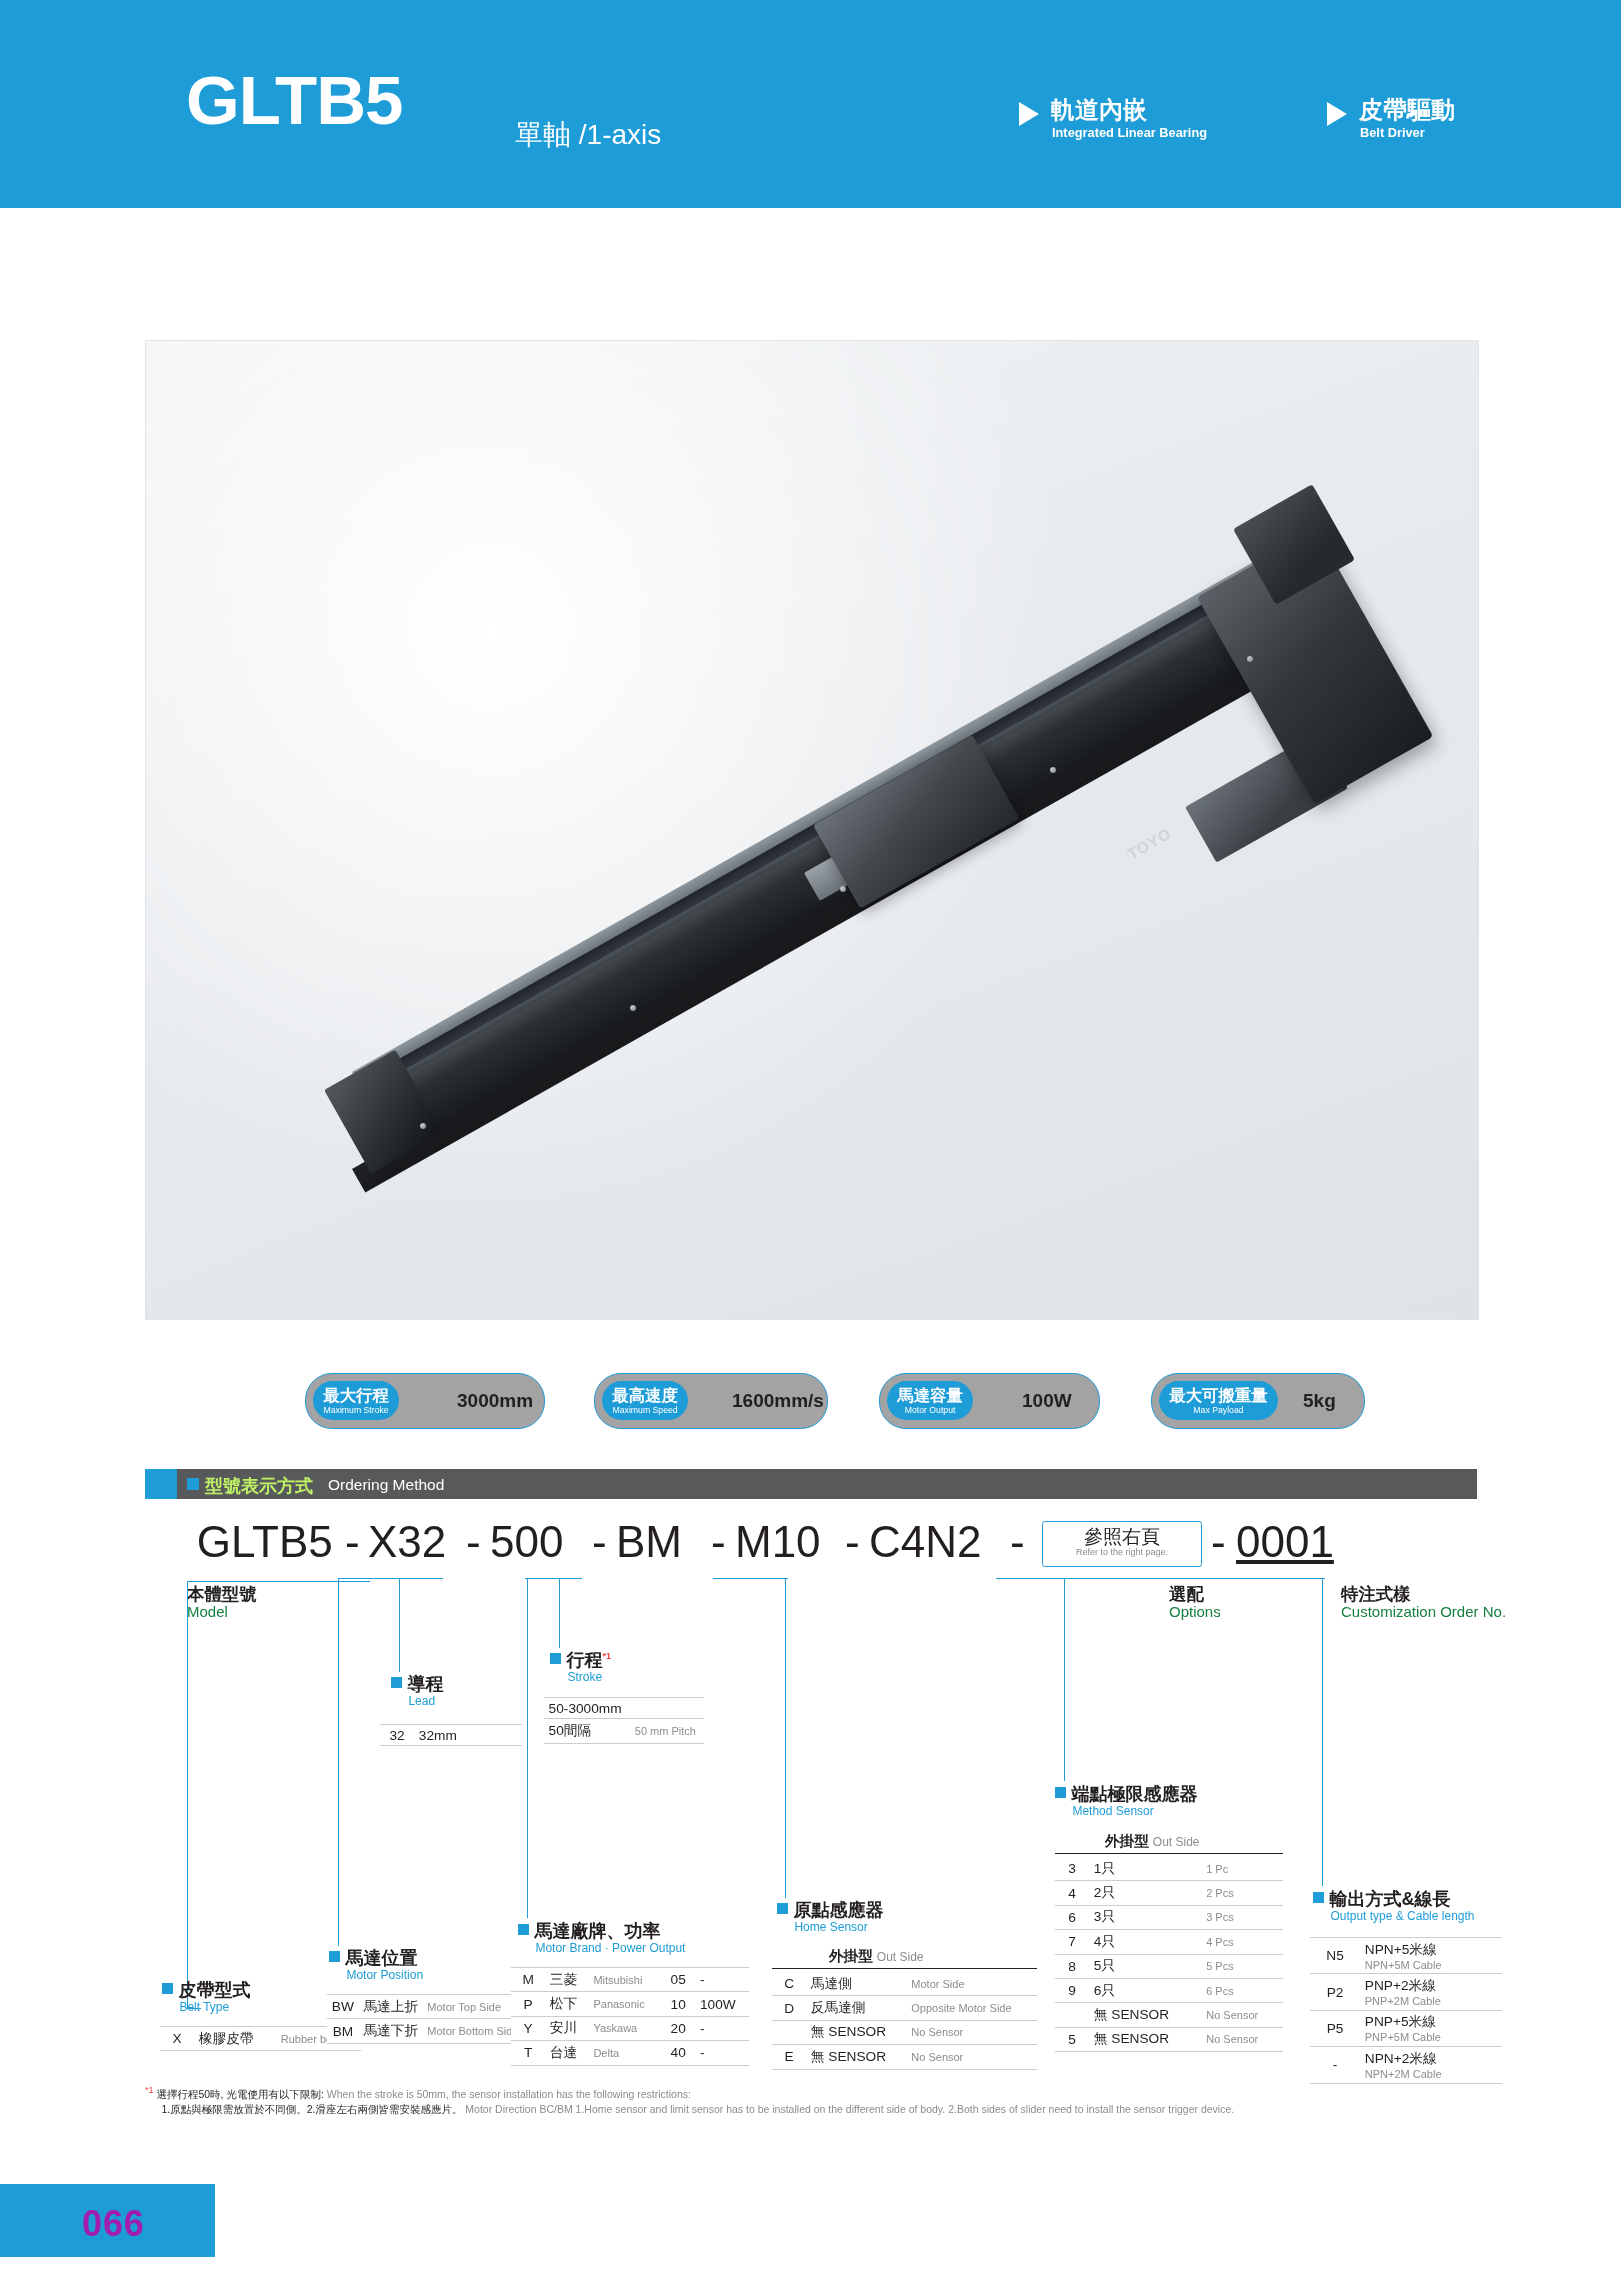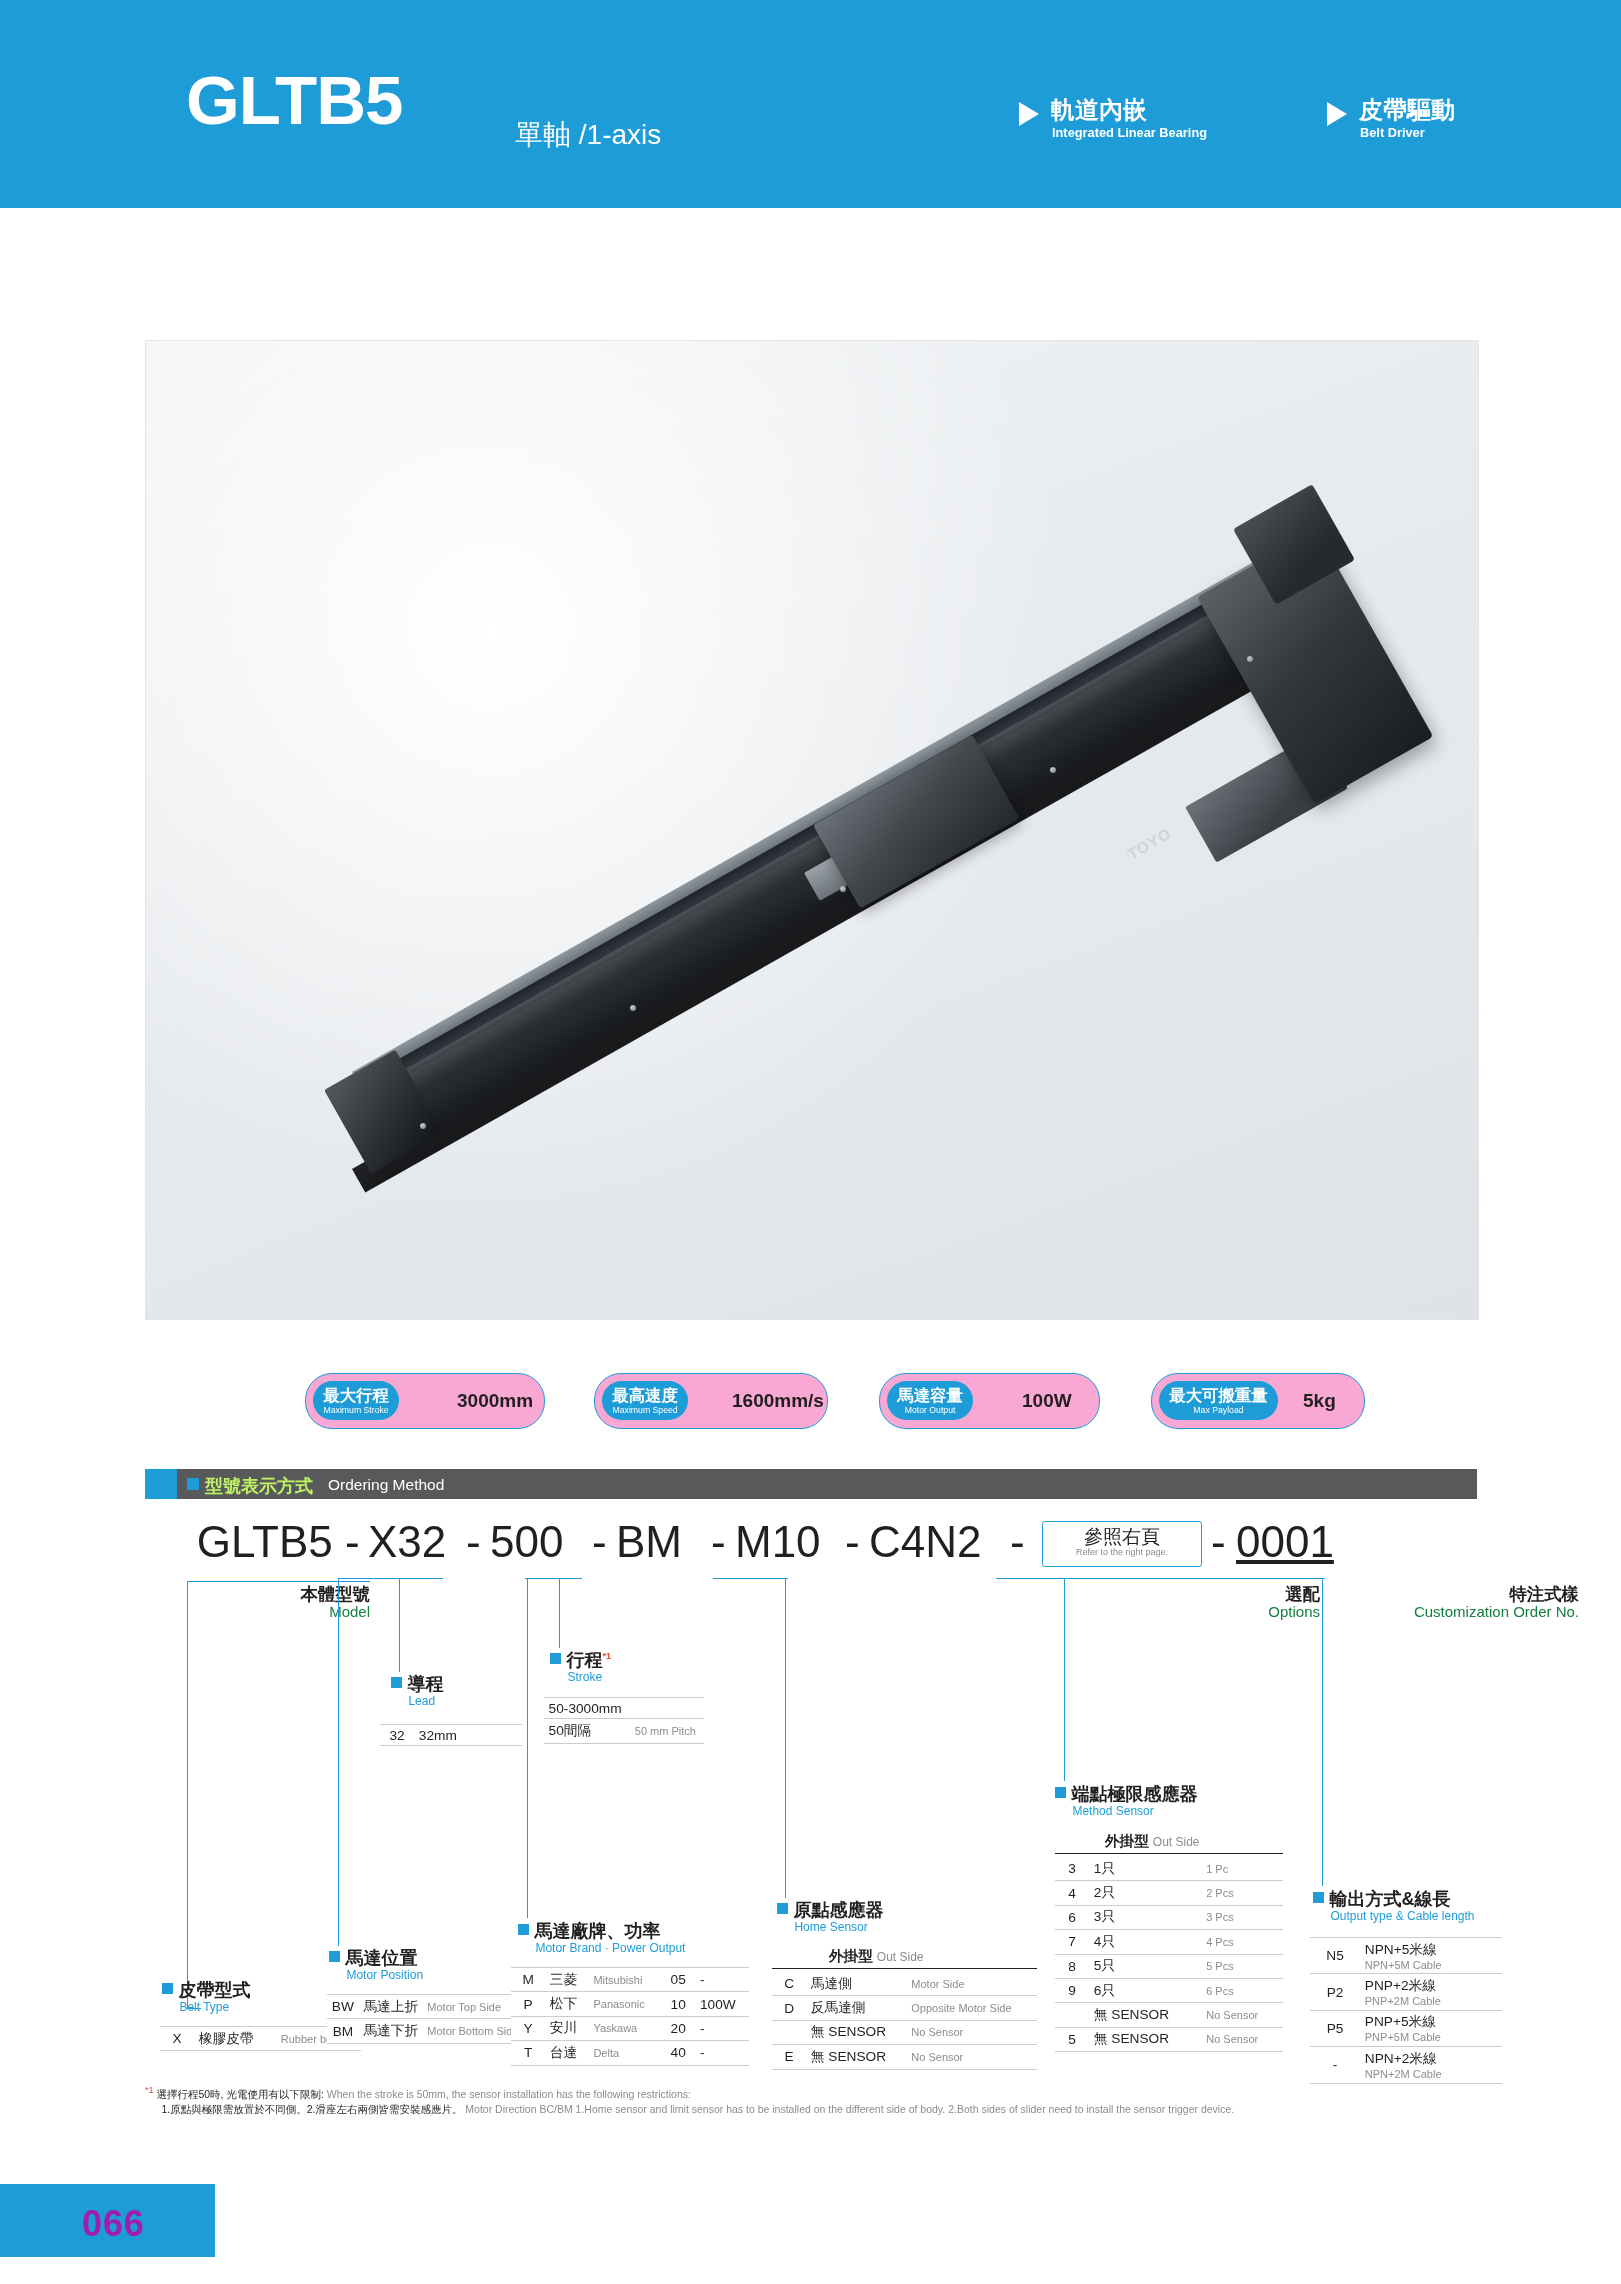--- a/index.html
+++ b/index.html
@@ -132,21 +132,21 @@
     font-size:15.5px;font-weight:bold;color:#cfd5da;letter-spacing:0.9px;
   }
   .screw{
     position:absolute;width:6.4px;height:6.4px;border-radius:50%;
     background:radial-gradient(circle at 35% 35%,#c9d0d5,#6d757b);
   }
 
   
   .pill{
     position:absolute;height:54px;border:0.9px solid #1e9cd7;border-radius:27px;
-    background:#f9a8d4;
+    background:#a3a3a3;
   }
   .pill .tag{
     position:absolute;left:7.3px;top:7.3px;height:39px;border-radius:19.6px;
     background:#1e9cd7;color:#ffffff;
     display:flex;flex-direction:column;align-items:center;justify-content:center;
     padding:0 10px;
   }
   .pill .tag .cn{font-size:16.4px;font-weight:bold;line-height:17.4px;}
   .pill .tag .en{font-size:8.7px;line-height:10px;font-weight:normal;}
   .pill .val{
@@ -193,21 +193,21 @@
   }
   .opt-box{
     position:absolute;top:9px;width:158px;height:44px;
     border:0.9px solid #1e9cd7;border-radius:2.7px;background:#ffffff;
     text-align:center;
   }
   .opt-box .cn{font-size:19px;color:#231f20;margin-top:4.6px;line-height:20px;}
   .opt-box .en{font-size:9px;color:#8c8c8c;line-height:11px;}
 
   .code-label{
-    position:absolute;text-align:right;
+    position:absolute;text-align:left;
   }
   .code-label .cn{font-size:17.4px;color:#231f20;font-weight:bold;line-height:19px;white-space:nowrap;}
   .code-label .en{font-size:15px;color:#15803d;line-height:15.5px;white-space:nowrap;}
 
   
   .ln{position:absolute;background:#1e9cd7;}
   .lnh{height:1.4px;}
   .lnv{width:1.4px;}
 
   

